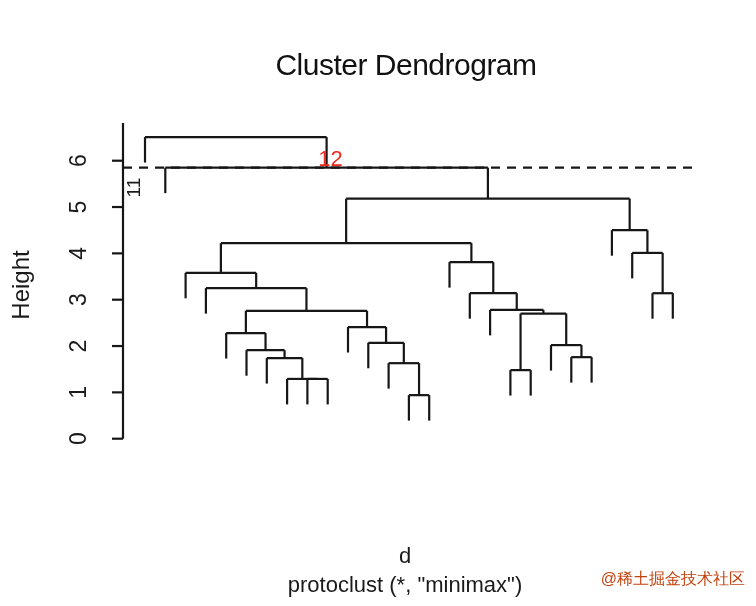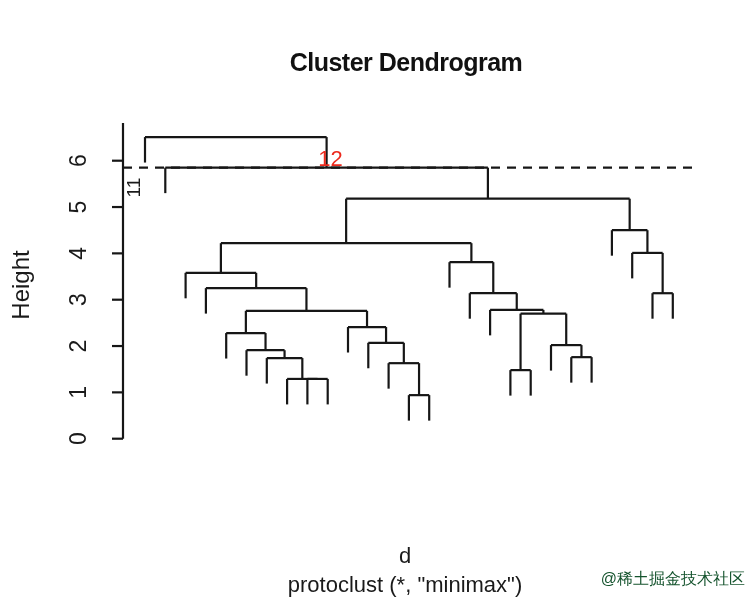--- a/index.html
+++ b/index.html
@@ -6,41 +6,41 @@
   .figure{
     position:relative;
     width:756px;height:606px;
     background:#ffffff;
     overflow:hidden;
     font-family:"Liberation Sans","DejaVu Sans",sans-serif;
   }
   .chart-title{
     position:absolute;top:48px;left:406px;
     transform:translateX(-50%);
-    font-size:25px;font-weight:bold;color:#111;
+    font-size:30px;font-weight:normal;color:#111;
     letter-spacing:-0.5px;white-space:nowrap;
   }
   .ylab{
     position:absolute;left:21px;top:285px;
     transform:translate(-50%,-50%) rotate(-90deg);
     font-size:24px;color:#1a1a1a;white-space:nowrap;
   }
   .xlab{
     position:absolute;top:543px;left:405px;
     transform:translateX(-50%);
     font-size:22px;color:#1a1a1a;white-space:nowrap;
   }
   .xsublab{
     position:absolute;top:572px;left:405px;
     transform:translateX(-50%);
     font-size:22px;color:#1a1a1a;white-space:nowrap;
   }
   .watermark{
     position:absolute;top:569px;right:11px;
-    font-size:16px;color:#14532d;white-space:nowrap;
+    font-size:16px;color:#c2410c;white-space:nowrap;
   }
   svg.plot{position:absolute;left:0;top:0;}
 </style>
 </head>
 <body>
 
 <div class="figure">
   <div class="chart-title">Cluster Dendrogram</div>
   <svg class="plot" id="plot-svg" width="756" height="606" viewBox="0 0 756 606">
       <line x1="123" y1="167.65195" x2="693" y2="167.65195" stroke="#161616" stroke-width="2.2" stroke-dasharray="9 7"></line>

